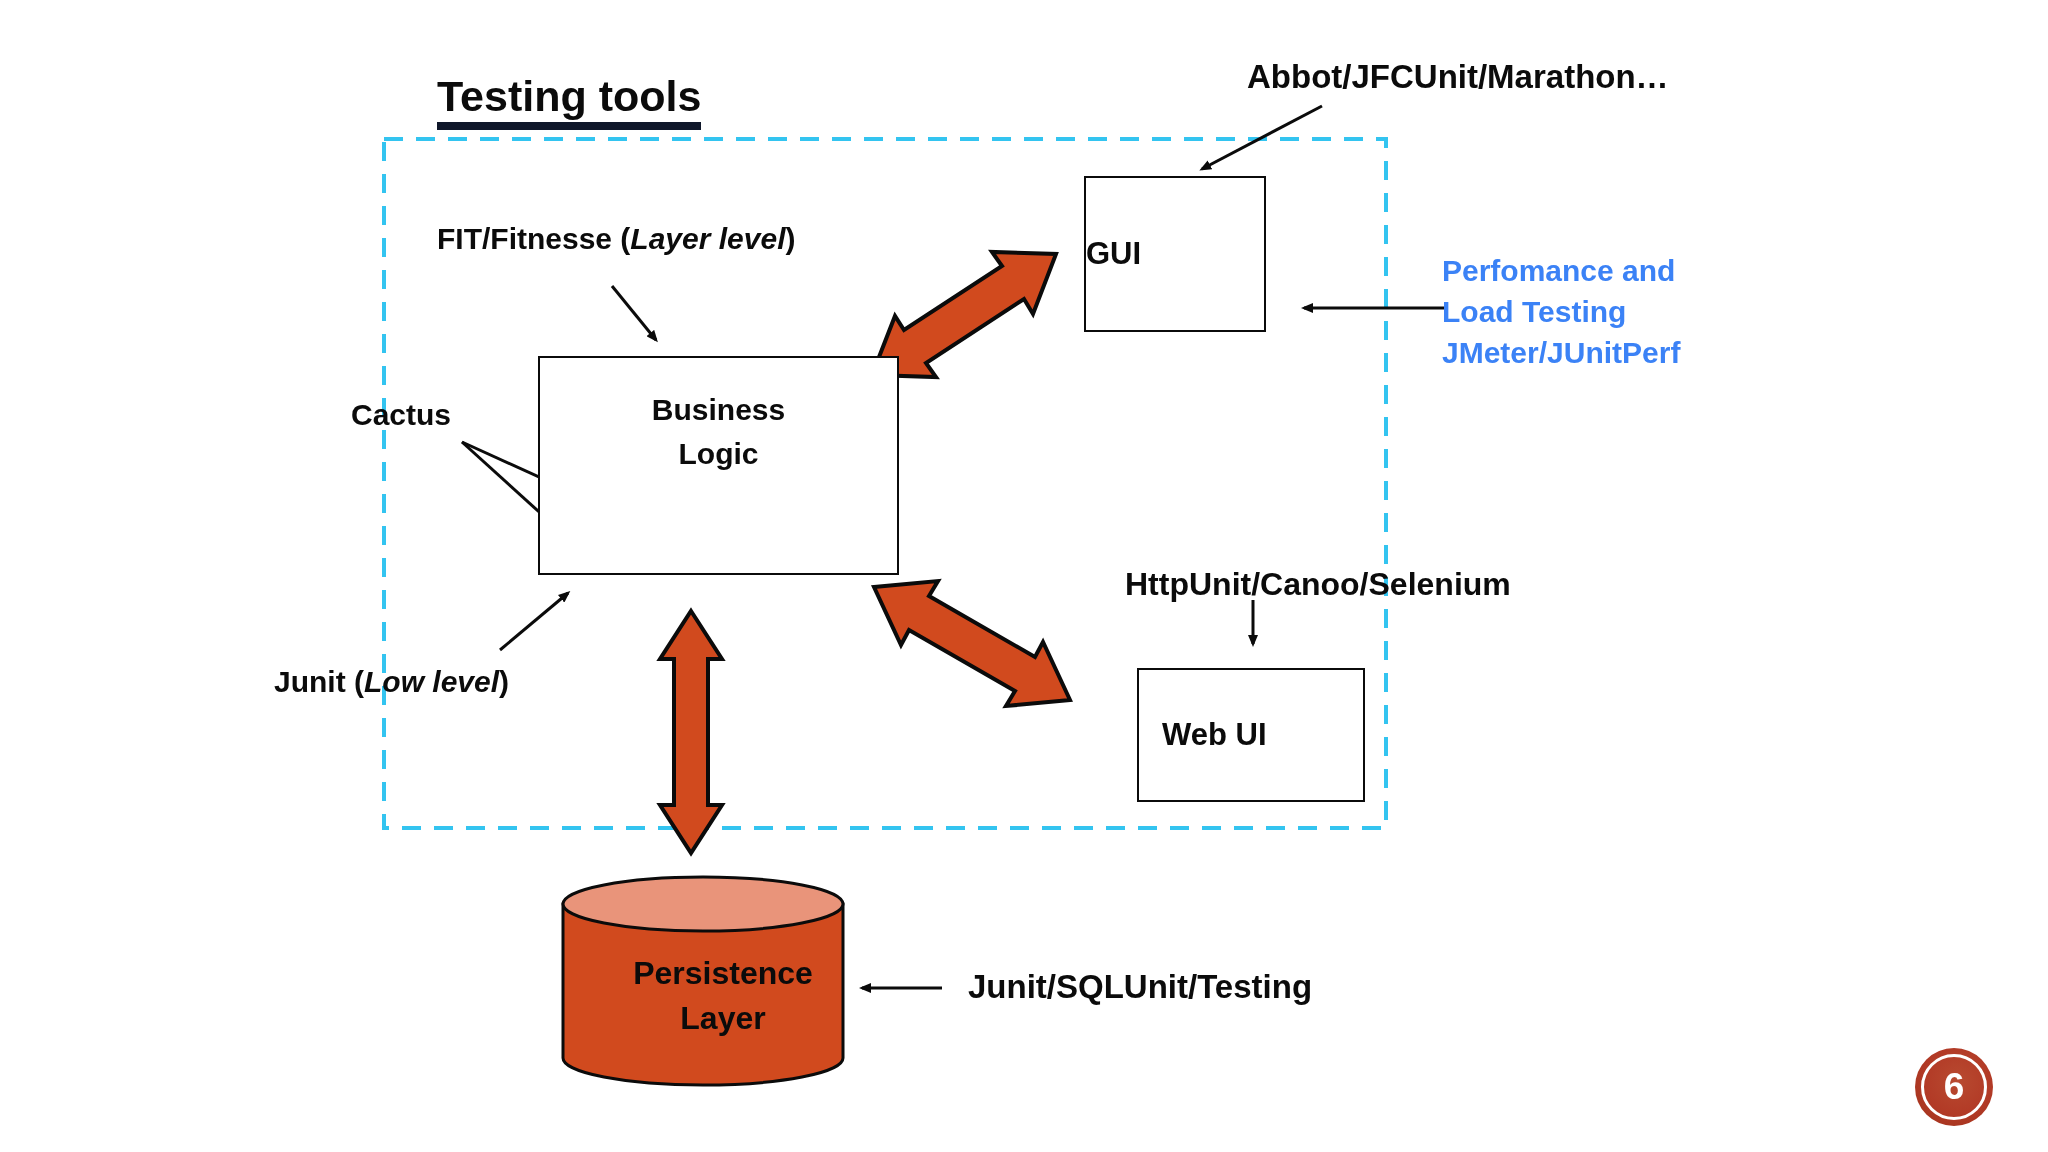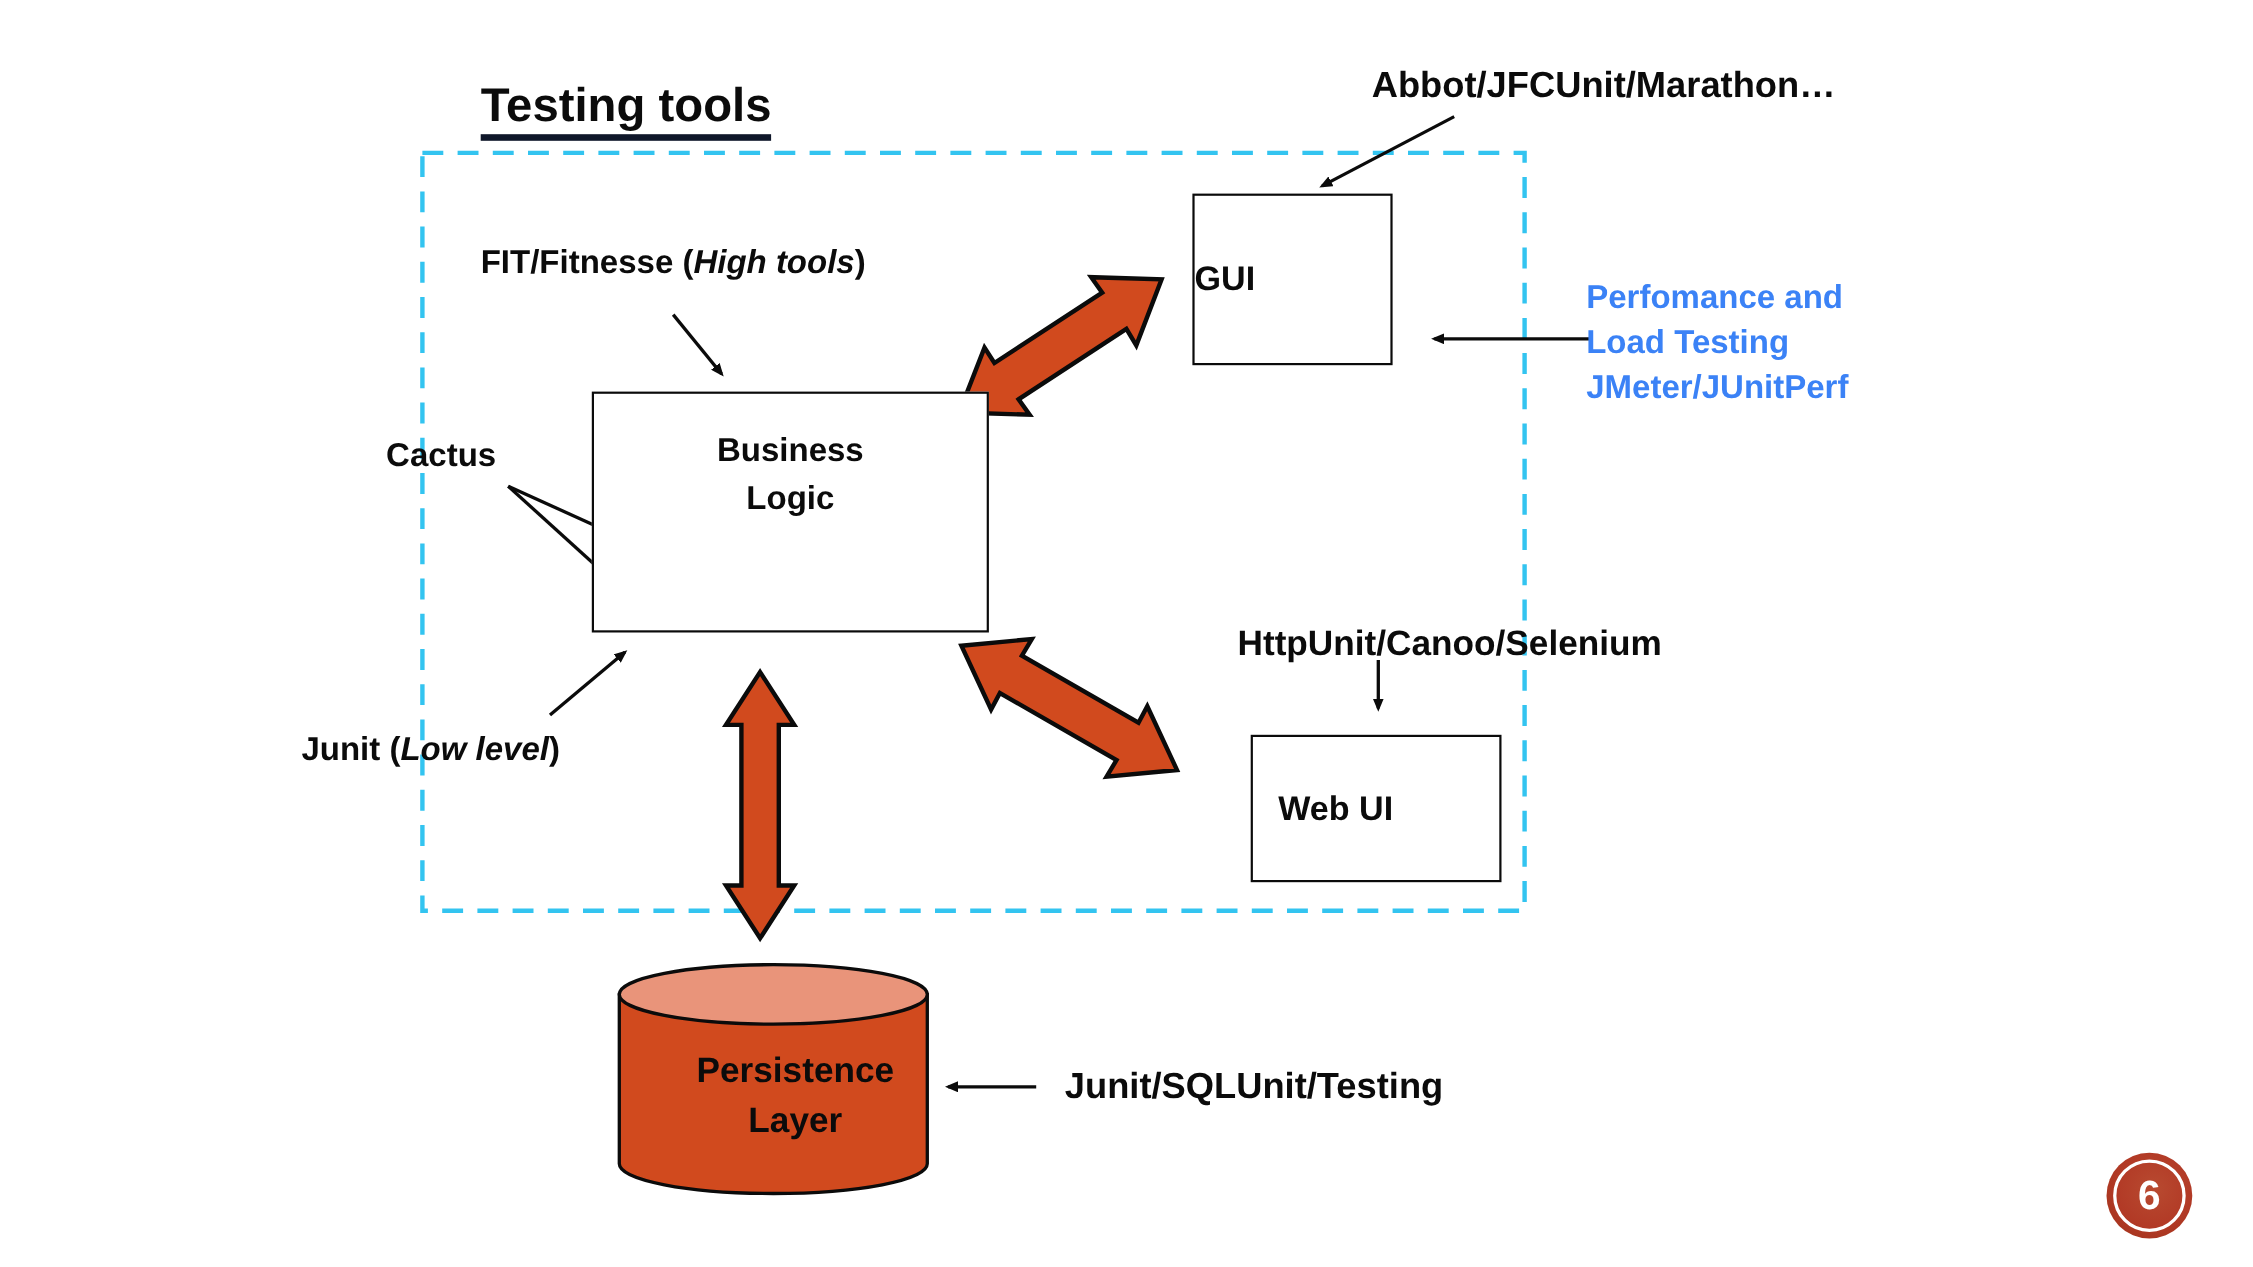--- a/index.html
+++ b/index.html
@@ -1,21 +1,21 @@
 <!DOCTYPE html>
 <html><head>
 <meta charset="utf-8">
 <style>
   html,body{margin:0;padding:0;background:#ffffff;}
   body{font-family:"Liberation Sans",sans-serif;}
   #slide{position:relative;width:2048px;height:1152px;background:#ffffff;overflow:hidden;}
   .abs{position:absolute;}
   .lbl{color:#0b0b0b;font-weight:bold;white-space:nowrap;}
   #title{left:437px;top:72px;font-size:43px;}
-  #title span{border-bottom:6px solid #0f172a;padding-bottom:2px;margin-top:36px;}
+  #title span{border-bottom:8px solid #0f172a;padding-bottom:2px;margin-top:36px;}
   #lbl-abbot{left:1247px;top:58px;font-size:33px;}
   #lbl-fit{left:437px;top:222px;font-size:30px;}
   #lbl-cactus{left:351px;top:398px;font-size:30px;}
   #lbl-junit-low{left:274px;top:665px;font-size:30px;}
   #lbl-http{left:1125px;top:566px;font-size:32px;}
   #lbl-junitsql{left:968px;top:968px;font-size:33px;}
   #lbl-perf{left:1442px;top:250px;width:330px;
             font-size:30px;line-height:41px;font-weight:bold;color:#3b82f6;}
   .node{background:#ffffff;border:2px solid #0b0b0b;box-sizing:border-box;
         color:#0b0b0b;font-weight:bold;}
@@ -71,21 +71,21 @@
       <ellipse cx="703" cy="904" rx="140" ry="27" fill="#E9947A" stroke="#0b0b0b" stroke-width="3"></ellipse>
     </g>
   </svg>
 
   <div id="title" class="abs lbl">
     <span>Testing tools</span>
   </div>
 
   <div id="lbl-abbot" class="abs lbl">Abbot/JFCUnit/Marathon…</div>
 
-  <div id="lbl-fit" class="abs lbl"><span>FIT/Fitnesse (</span><i>High tools</i><span>)</span></div>
+  <div id="lbl-fit" class="abs lbl"><span>FIT/Fitnesse (</span><i>Layer level</i><span>)</span></div>
 
   <div id="lbl-cactus" class="abs lbl">Cactus</div>
 
   <div id="lbl-junit-low" class="abs lbl"><span>Junit (</span><i>Low level</i><span>)</span></div>
 
   <div id="lbl-perf" class="abs">
     <div>Perfomance and</div>
     <div>Load Testing</div>
     <div>JMeter/JUnitPerf</div>
   </div>

